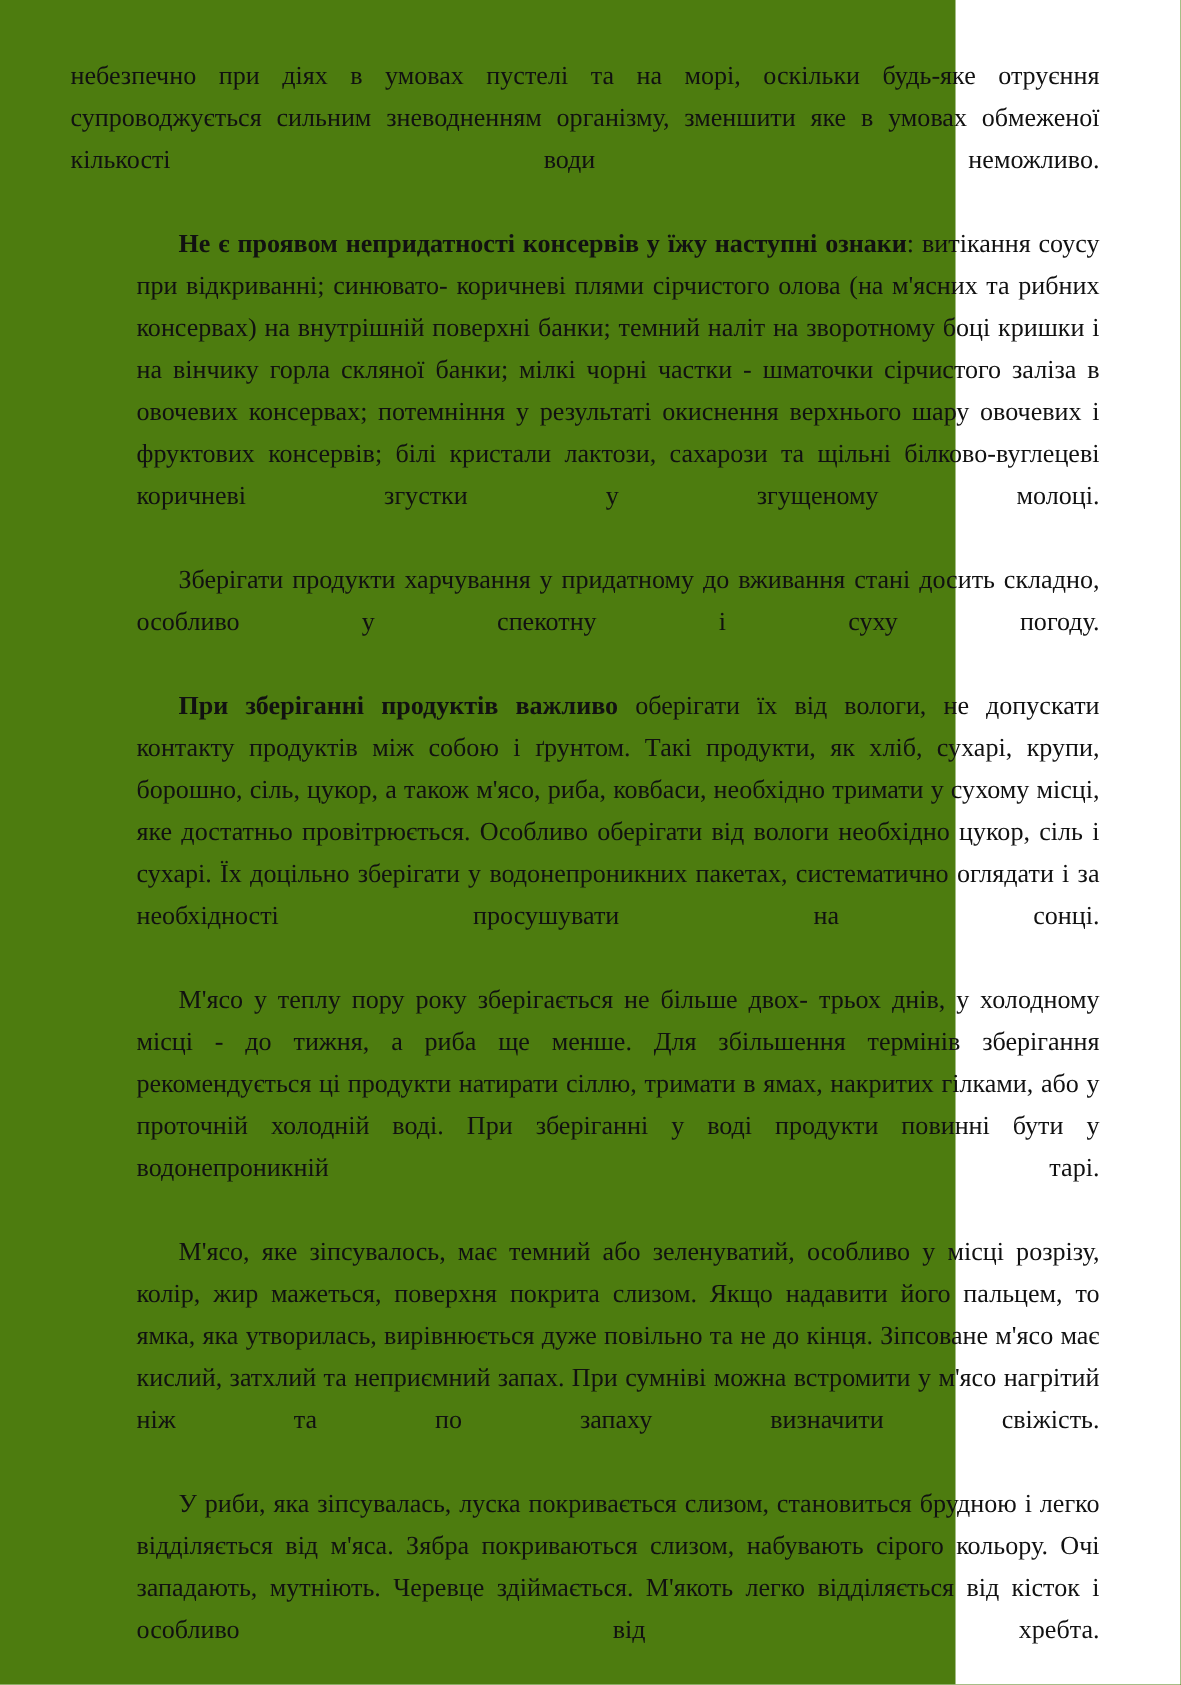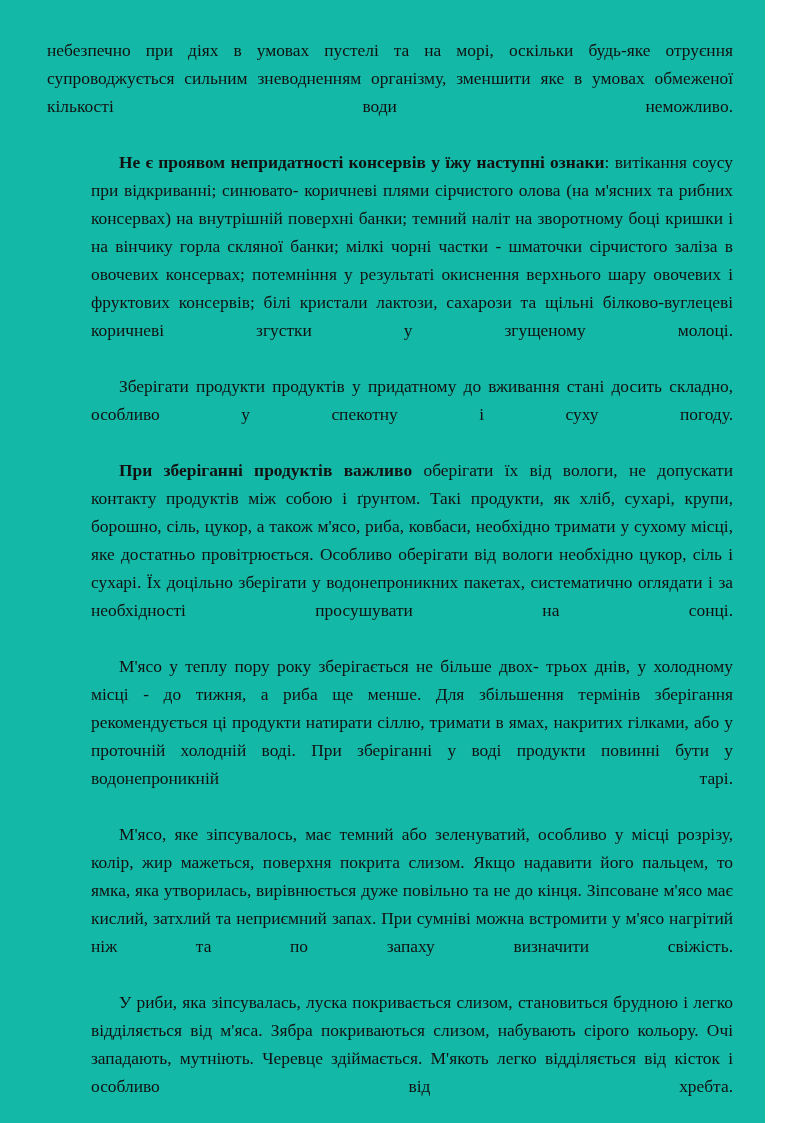--- a/index.html
+++ b/index.html
@@ -9,23 +9,23 @@
   body {
     width: 787px;
     height: 1123px;
     background: #ffffff;
     font-family: "Liberation Serif", "DejaVu Serif", serif;
     color: #000000;
     overflow: hidden;
   }
   .page {
     position: relative;
-    width: 765px;
+    width: 637px;
     height: 1123px;
-    background: #14b8a6;
+    background: #4d7c0f;
     box-sizing: border-box;
     padding: 36px 54px 0 47px;
   }
   .body-text {
     width: 686px;
     font-size: 17.4px;
     line-height: 28px;
     text-align: justify;
     text-justify: inter-word;
     color: #111111;
@@ -58,21 +58,21 @@
 </head>
 <body>
 
 <div class="page">
   <div class="body-text">
 
     <p class="para noindent"><span>небезпечно при діях в умовах пустелі та на морі, оскільки будь-яке отруєння супроводжується сильним зневодненням організму, зменшити яке в умовах обмеженої кількості води неможливо.</span></p>
 
     <p class="para indent"><span class="lead">Не є проявом непридатності консервів у їжу наступні ознаки</span><span>: витікання соусу при відкриванні; синювато- коричневі плями сірчистого олова (на м'ясних та рибних консервах) на внутрішній поверхні банки; темний наліт на зворотному боці кришки і на вінчику горла скляної банки; мілкі чорні частки - шматочки сірчистого заліза в овочевих консервах; потемніння у результаті окиснення верхнього шару овочевих і фруктових консервів; білі кристали лактози, сахарози та щільні білково-вуглецеві коричневі згустки у згущеному молоці.</span></p>
 
-    <p class="para indent"><span>Зберігати продукти продуктів у придатному до вживання стані досить складно, особливо у спекотну і суху погоду.</span></p>
+    <p class="para indent"><span>Зберігати продукти харчування у придатному до вживання стані досить складно, особливо у спекотну і суху погоду.</span></p>
 
     <p class="para indent"><span class="lead">При зберіганні продуктів важливо</span><span> оберігати їх від вологи, не допускати контакту продуктів між собою і ґрунтом. Такі продукти, як хліб, сухарі, крупи, борошно, сіль, цукор, а також м'ясо, риба, ковбаси, необхідно тримати у сухому місці, яке достатньо провітрюється. Особливо оберігати від вологи необхідно цукор, сіль і сухарі. Їх доцільно зберігати у водонепроникних пакетах, систематично оглядати і за необхідності просушувати на сонці.</span></p>
 
     <p class="para indent"><span>М'ясо у теплу пору року зберігається не більше двох- трьох днів, у холодному місці - до тижня, а риба ще менше. Для збільшення термінів зберігання рекомендується ці продукти натирати сіллю, тримати в ямах, накритих гілками, або у проточній холодній воді. При зберіганні у воді продукти повинні бути у водонепроникній тарі.</span></p>
 
     <p class="para indent"><span>М'ясо, яке зіпсувалось, має темний або зеленуватий, особливо у місці розрізу, колір, жир мажеться, поверхня покрита слизом. Якщо надавити його пальцем, то ямка, яка утворилась, вирівнюється дуже повільно та не до кінця. Зіпсоване м'ясо має кислий, затхлий та неприємний запах. При сумніві можна встромити у м'ясо нагрітий ніж та по запаху визначити свіжість.</span></p>
 
     <p class="para indent"><span>У риби, яка зіпсувалась, луска покривається слизом, становиться брудною і легко відділяється від м'яса. Зябра покриваються слизом, набувають сірого кольору. Очі западають, мутніють. Черевце здіймається. М'якоть легко відділяється від кісток і особливо від хребта.</span></p>
 
     <p class="para indent"><span>Жири й особливо вершкове масло літом необхідно зберігати у темному прохолодному місці, у посуді з кришкою, який розміщують на дерев'яній підставці (настилі), а не на землі. Банки з маслом можна залити насиченим розчином кухонної солі.</span></p>

